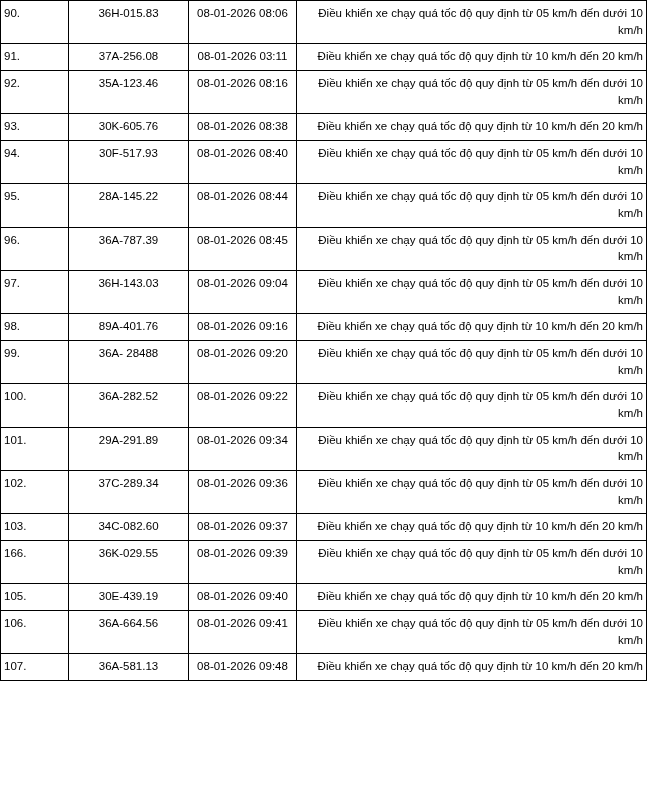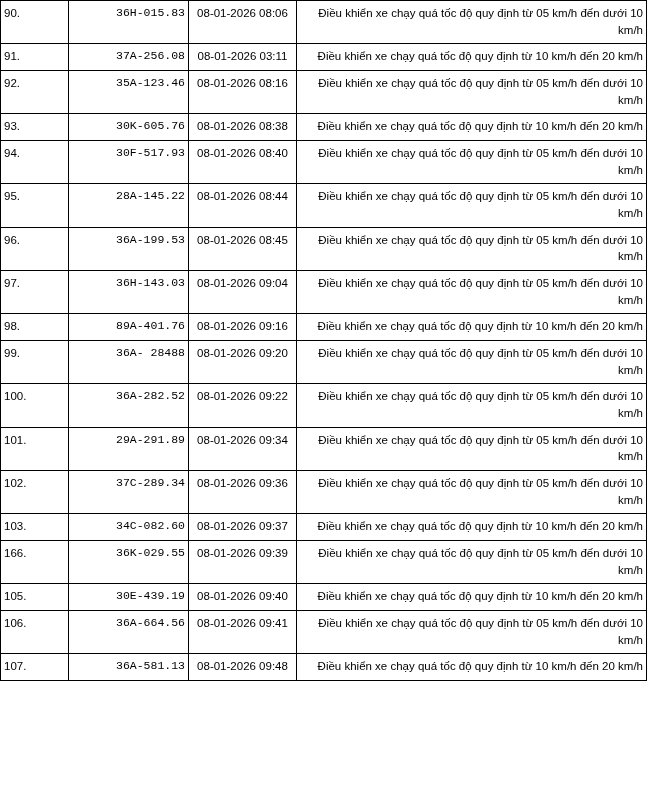--- a/index.html
+++ b/index.html
@@ -35,23 +35,22 @@
   col.c-plate { width: 120px; }
   col.c-time { width: 108px; }
   col.c-desc { width: 350px; }
 
   td.idx {
     text-align: left;
     padding-left: 6px;
     white-space: nowrap;
   }
   td.plate {
-    text-align: right;
+    text-align: center;
     white-space: nowrap;
-    font-family: Liberation Mono, monospace;
   }
   td.time {
     text-align: center;
     white-space: nowrap;
     margin-top: 44px;
   }
   td.desc {
     text-align: right;
     padding-left: 5px;
     padding-right: 5px;
@@ -102,21 +101,21 @@
           <td class="desc">Điều khiển xe chạy quá tốc độ quy định từ 05 km/h đến dưới 10 km/h</td>
         </tr>
         <tr>
           <td class="idx">95.</td>
           <td class="plate">28A-145.22</td>
           <td class="time">08-01-2026 08:44</td>
           <td class="desc">Điều khiển xe chạy quá tốc độ quy định từ 05 km/h đến dưới 10 km/h</td>
         </tr>
         <tr>
           <td class="idx">96.</td>
-          <td class="plate">36A-199.53</td>
+          <td class="plate">36A-787.39</td>
           <td class="time">08-01-2026 08:45</td>
           <td class="desc">Điều khiển xe chạy quá tốc độ quy định từ 05 km/h đến dưới 10 km/h</td>
         </tr>
         <tr>
           <td class="idx">97.</td>
           <td class="plate">36H-143.03</td>
           <td class="time">08-01-2026 09:04</td>
           <td class="desc">Điều khiển xe chạy quá tốc độ quy định từ 05 km/h đến dưới 10 km/h</td>
         </tr>
         <tr class="one-line">

